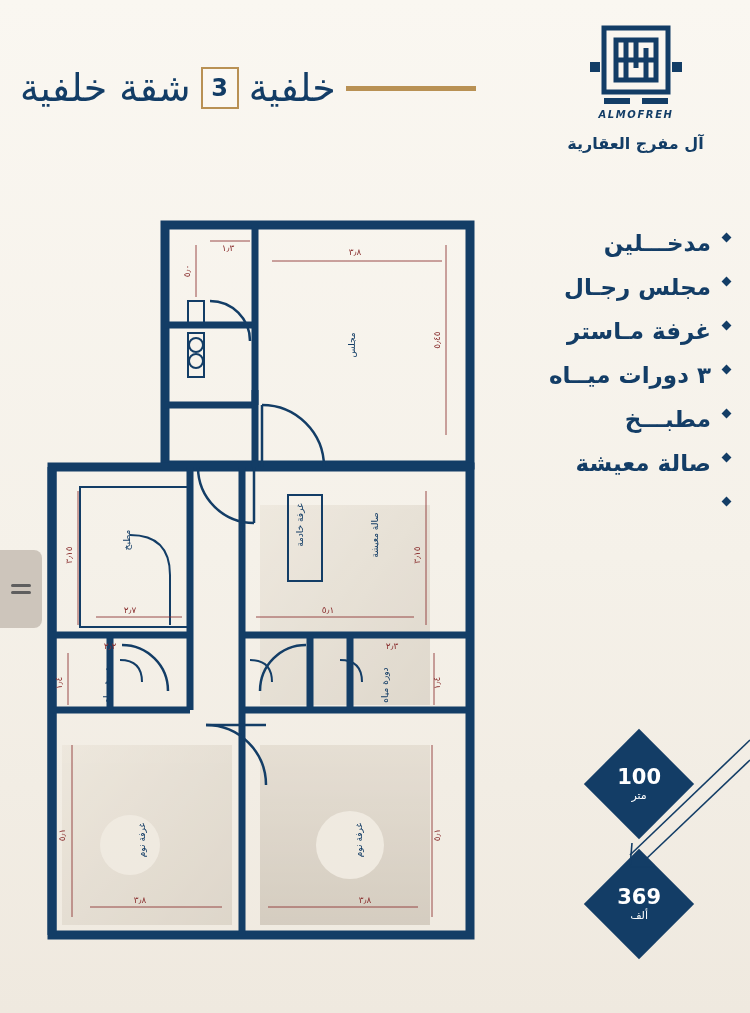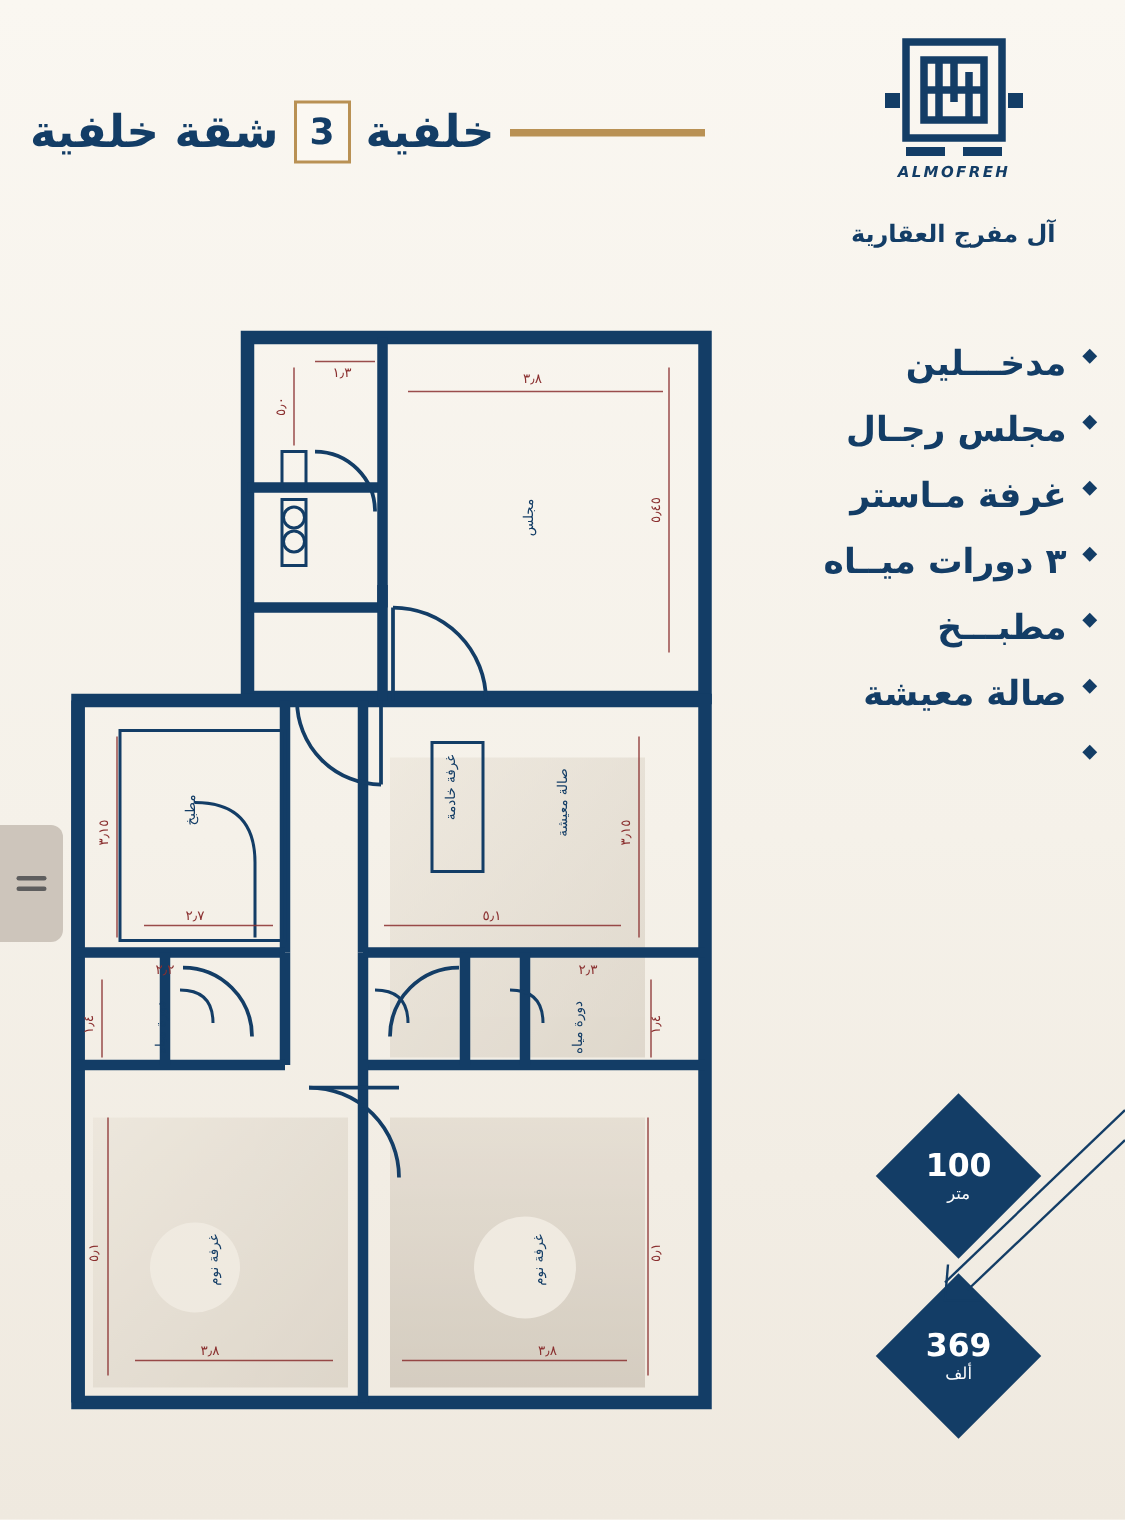--- a/index.html
+++ b/index.html
@@ -37,21 +37,21 @@
   }
   .brand-mark {
     width: 112px;
     height: 108px;
     margin: 0 auto;
     position: relative;
     font-style: italic;
   }
   .brand-mark svg { display: block; }
   .brand-sub {
-    margin-top: 20px;
+    margin-top: 8px;
     font-size: 16px;
     font-weight: bold;
     color: #133d66;
     direction: rtl;
     letter-spacing: 0.3px;
   }
 
   .title-row {
     position: absolute;
     right: 215px;
@@ -59,22 +59,22 @@
     left: 20px;
     height: 52px;
     display: flex;
     flex-direction: row-reverse;
     align-items: center;
     justify-content: flex-start;
     gap: 10px;
     direction: rtl;
   }
   .title-text {
-    font-size: 30px;
-    font-weight: bold;
+    font-size: 38px;
+    font-weight: normal;
     color: #133d66;
     letter-spacing: 1px;
     white-space: nowrap;
   }
   .rooms-badge {
     width: 34px;
     height: 38px;
     border: 2px solid #b99154;
     color: #133d66;
     font-size: 24px;

